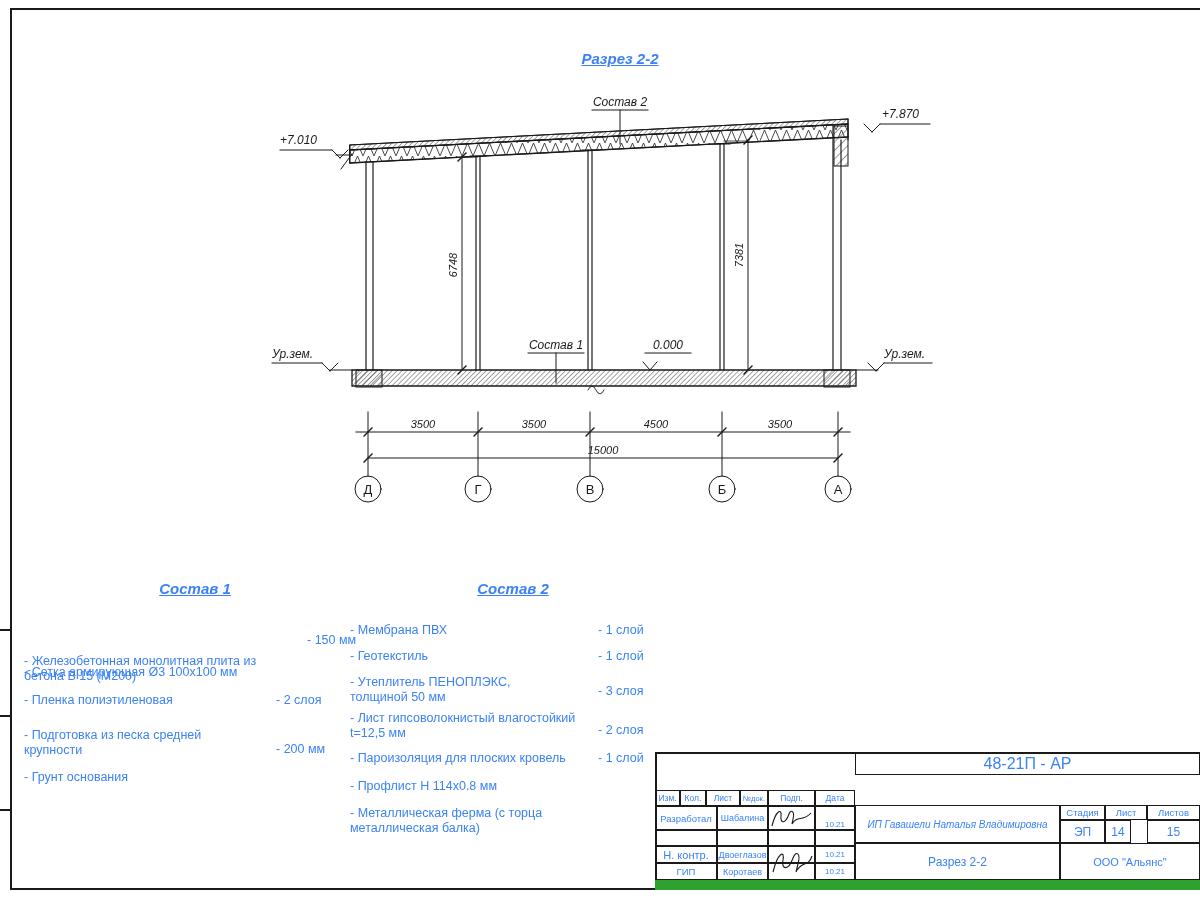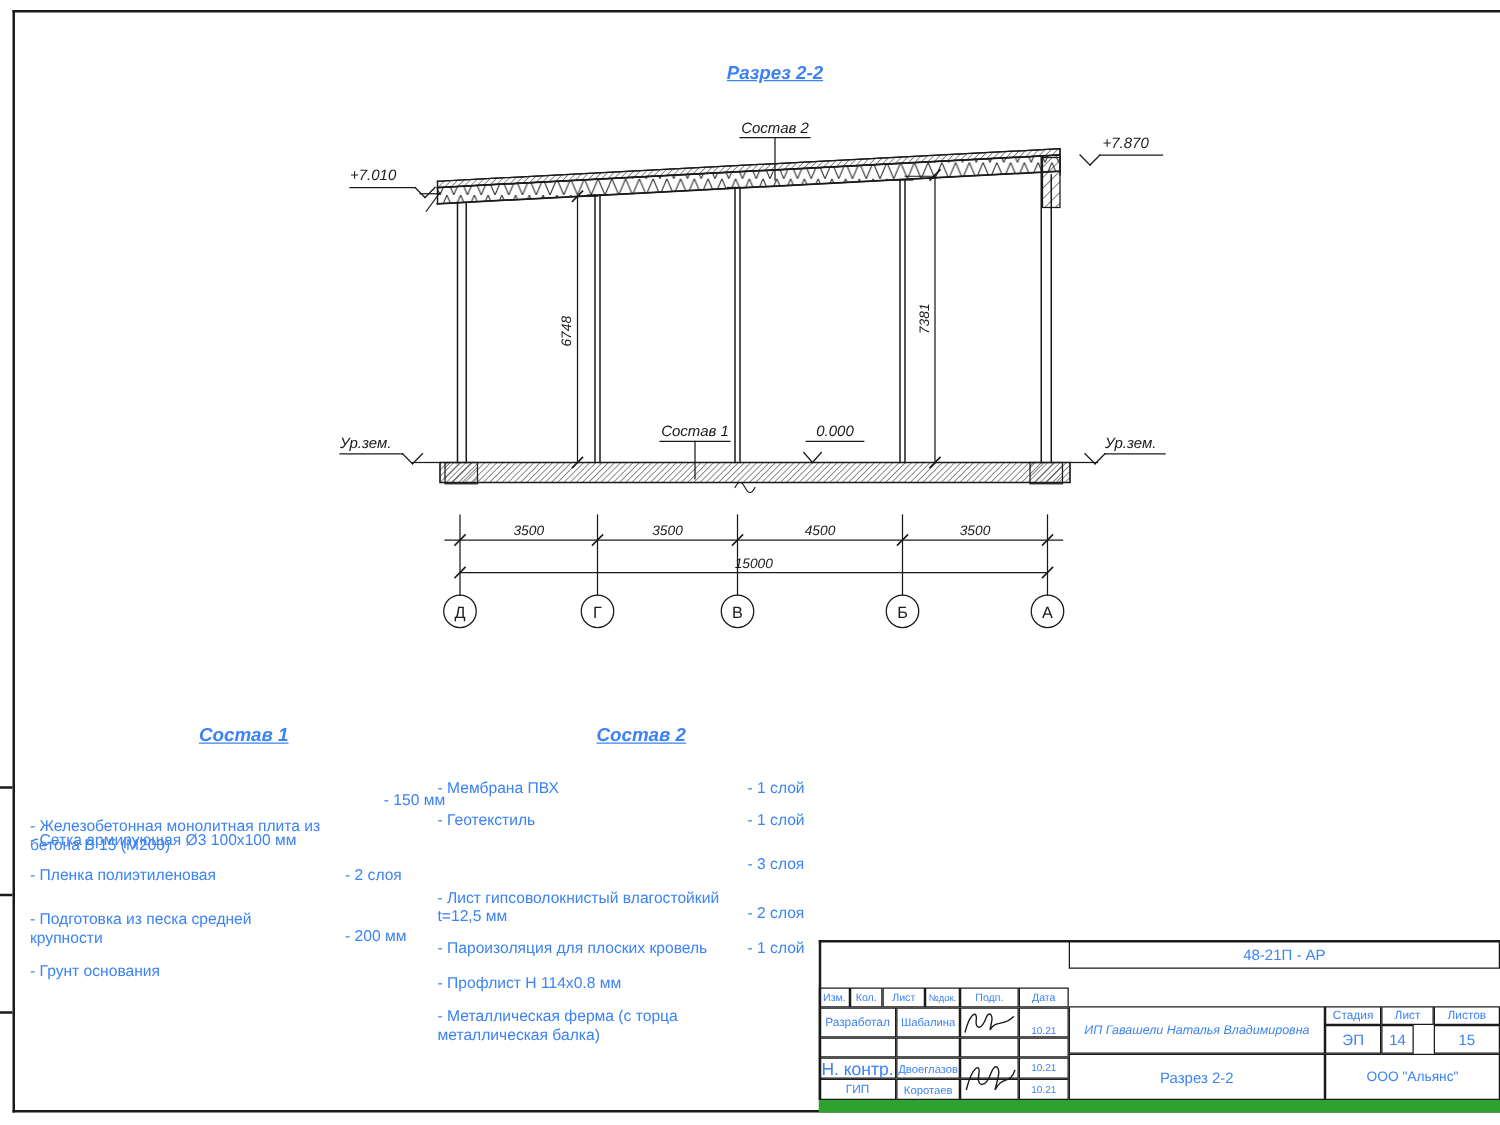--- a/index.html
+++ b/index.html
@@ -191,32 +191,33 @@
   <div class="spec-val" style="left:276px;top:693px;">- 2 слоя</div>
   <div class="spec-text" style="left:24px;top:728px;width:210px;">- Подготовка из песка средней крупности</div>
   <div class="spec-val" style="left:276px;top:742px;">- 200 мм</div>
   <div class="spec-text" style="left:24px;top:770px;width:220px;">- Грунт основания</div>
 
   <div class="spec-heading" style="left:468px;top:580px;width:90px;text-align:center;">Состав 2</div>
   <div class="spec-text" style="left:350px;top:623px;width:240px;">- Мембрана ПВХ</div>
   <div class="spec-val" style="left:598px;top:623px;">- 1 слой</div>
   <div class="spec-text" style="left:350px;top:649px;width:240px;">- Геотекстиль</div>
   <div class="spec-val" style="left:598px;top:649px;">- 1 слой</div>
+  <div class="spec-text" style="left:350px;top:675px;width:200px;">- Утеплитель ПЕНОПЛЭКС, толщиной 50 мм</div>
   <div class="spec-val" style="left:598px;top:684px;">- 3 слоя</div>
   <div class="spec-text" style="left:350px;top:711px;width:250px;">- Лист гипсоволокнистый влагостойкий t=12,5 мм</div>
   <div class="spec-val" style="left:598px;top:723px;">- 2 слоя</div>
   <div class="spec-text" style="left:350px;top:751px;width:250px;">- Пароизоляция для плоских кровель</div>
   <div class="spec-val" style="left:598px;top:751px;">- 1 слой</div>
   <div class="spec-text" style="left:350px;top:779px;width:250px;">- Профлист Н 114х0.8 мм</div>
   <div class="spec-text" style="left:350px;top:806px;width:215px;">- Металлическая ферма (с торца металлическая балка)</div>
 
   <div class="tb" style="font-size:10px;">
     <div class="outer"></div>
 
-    <div class="cell" style="left:200px;top:0;width:345px;height:23px;font-size:12px;">48-21П - АР</div>
+    <div class="cell" style="left:200px;top:0;width:345px;height:23px;font-size:16px;">48-21П - АР</div>
     <div class="cell" style="left:200px;top:53px;width:205px;height:38px;font-size:10px;font-style:italic;">ИП Гавашели Наталья Владимировна</div>
 
     <div class="cell" style="left:405px;top:53px;width:45px;height:15px;font-size:9.5px;">Стадия</div>
     <div class="cell" style="left:450px;top:53px;width:42px;height:15px;font-size:9.5px;">Лист</div>
     <div class="cell" style="left:492px;top:53px;width:53px;height:15px;font-size:9.5px;">Листов</div>
     <div class="cell" style="left:405px;top:68px;width:45px;height:23px;font-size:12px;">ЭП</div>
     <div class="cell" style="left:450px;top:68px;width:26px;height:23px;font-size:12px;">14</div>
     <div class="cell" style="left:492px;top:68px;width:53px;height:23px;font-size:12px;">15</div>
 
     <div class="cell" style="left:200px;top:91px;width:205px;height:37px;font-size:12px;">Разрез 2-2</div>
@@ -232,21 +233,21 @@
     <div class="cell" style="left:0;top:54px;width:62px;height:24px;font-size:9.5px;">Разработал</div>
     <div class="cell" style="left:62px;top:54px;width:51px;height:24px;font-size:9px;">Шабалина</div>
     <div class="cell" style="left:113px;top:54px;width:47px;height:24px;"></div>
     <div class="cell" style="left:160px;top:54px;width:40px;height:24px;font-size:8px;align-items:flex-end;justify-content:center;">10.21</div>
 
     <div class="cell" style="left:0;top:78px;width:62px;height:16px;"></div>
     <div class="cell" style="left:62px;top:78px;width:51px;height:16px;"></div>
     <div class="cell" style="left:113px;top:78px;width:47px;height:16px;"></div>
     <div class="cell" style="left:160px;top:78px;width:40px;height:16px;"></div>
 
-    <div class="cell" style="left:0;top:94px;width:62px;height:17px;font-size:14px;">Н. контр.</div>
+    <div class="cell" style="left:0;top:94px;width:62px;height:17px;font-size:11px;">Н. контр.</div>
     <div class="cell" style="left:62px;top:94px;width:51px;height:17px;font-size:9px;">Двоеглазов</div>
     <div class="cell" style="left:113px;top:94px;width:47px;height:17px;"></div>
     <div class="cell" style="left:160px;top:94px;width:40px;height:17px;font-size:8px;">10.21</div>
 
     <div class="cell" style="left:0;top:111px;width:62px;height:17px;font-size:9.5px;">ГИП</div>
     <div class="cell" style="left:62px;top:111px;width:51px;height:17px;font-size:9px;">Коротаев</div>
     <div class="cell" style="left:113px;top:111px;width:47px;height:17px;"></div>
     <div class="cell" style="left:160px;top:111px;width:40px;height:17px;font-size:8px;">10.21</div>
 
     <svg class="sig" style="left:113px;top:54px;" width="47" height="24" viewBox="0 0 47 24">

